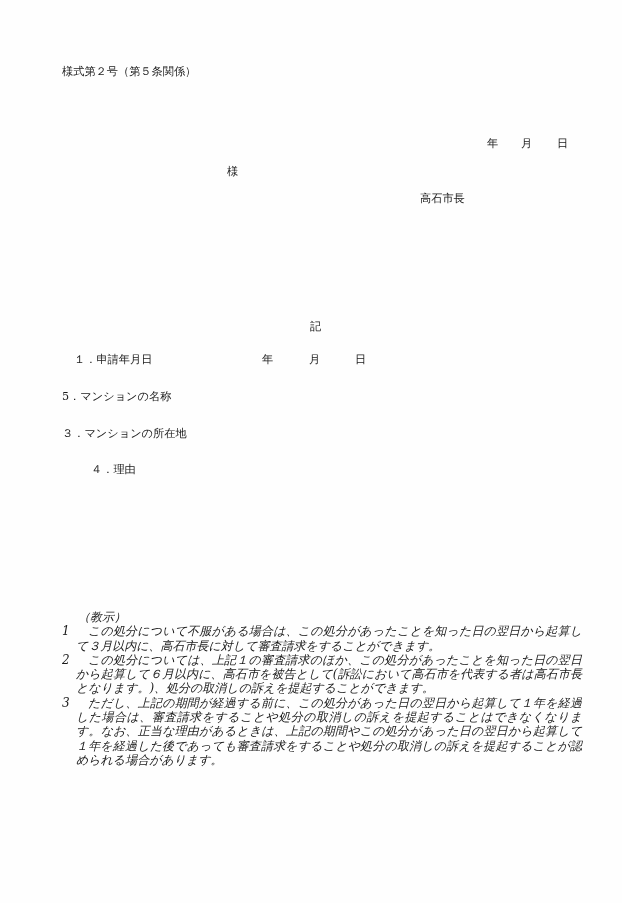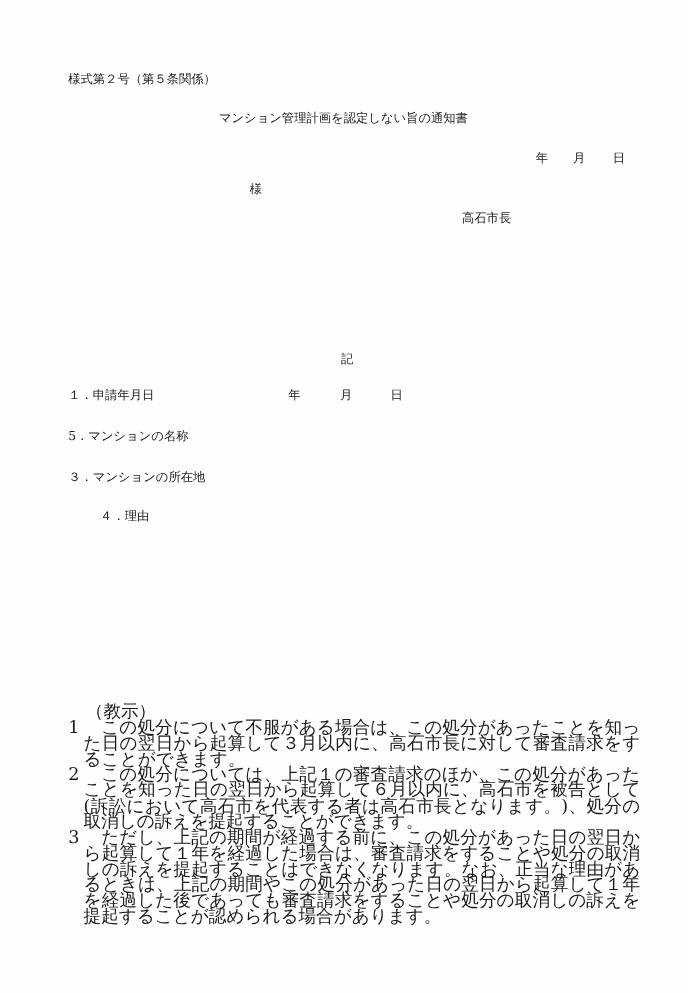--- a/index.html
+++ b/index.html
@@ -14,39 +14,38 @@
     .title { left: 199px; top: 101px; }
     .date-y { left: 487px; top: 137px; }
     .date-m { left: 521px; top: 137px; }
     .date-d { left: 557px; top: 137px; }
     .sama { left: 227px; top: 165px; }
     .issuer { left: 420px; top: 192px; }
     .body-text { position: absolute; left: 62px; top: 244px; width: 520px; font-size: 11.2px; line-height: 19.5px; text-align: justify; }
     .body-text p { margin: 0; }
     .ki { left: 310px; top: 320px; }
     .item { left: 62px; }
-    .item1 { top: 353px; }
+    .item1 { top: 353px; margin-left: 12px; }
     .item2 { top: 390px; }
     .item3 { top: 427px; }
     .item4 { top: 463px; margin-left: 29px; }
     .i1-y { left: 262px; top: 353px; }
     .i1-m { left: 309px; top: 353px; }
     .i1-d { left: 355px; top: 353px; }
-    .notice { position: absolute; left: 62px; top: 640px; width: 520px; font-size: 16px; line-height: 14.3px; }
+    .notice { position: absolute; left: 62px; top: 610px; width: 520px; font-size: 12px; line-height: 14.3px; font-style: italic; }
     .notice-head { padding-left: 16px; }
     .n-item { position: relative; padding-left: 14px; text-align: justify; }
     .n-num { position: absolute; left: 0; top: 0; }
     .n-text { display: block; text-indent: 1em; }
   </style>
 </head>
 <body>
 
 <div class="page">
   <div class="abs form-no">様式第２号（第５条関係）</div>
-  <div class="abs title">マンション管理計画を認定しない旨の通知書</div>
 
   <div class="abs date-y">年</div>
   <div class="abs date-m">月</div>
   <div class="abs date-d">日</div>
 
   <div class="abs sama">様</div>
   <div class="abs issuer">高石市長</div>
 
 
   <div class="abs ki">記</div>

